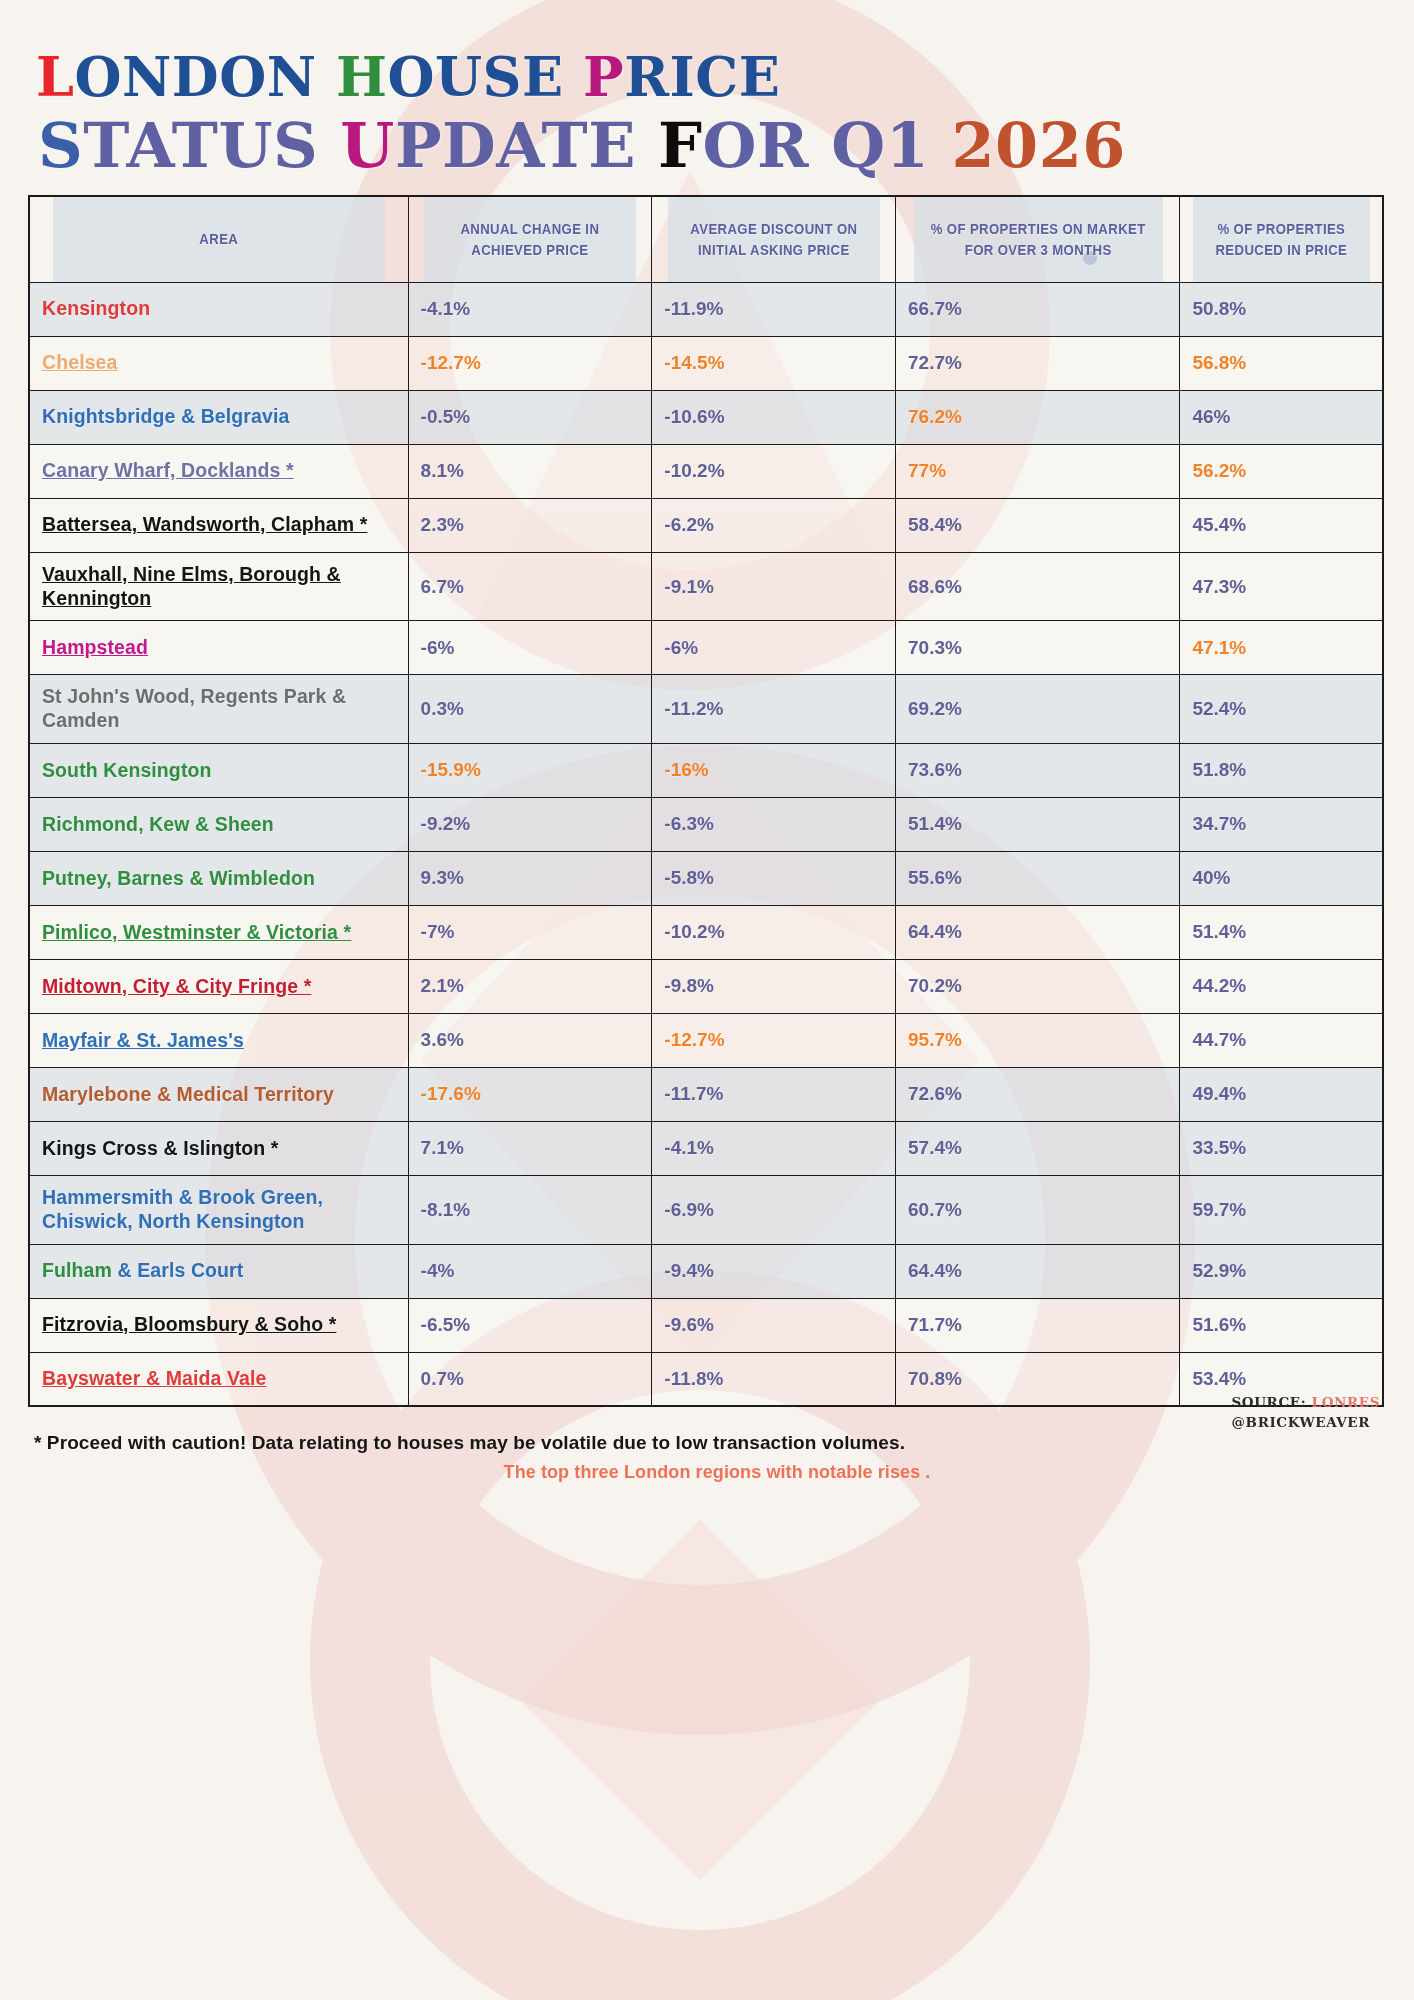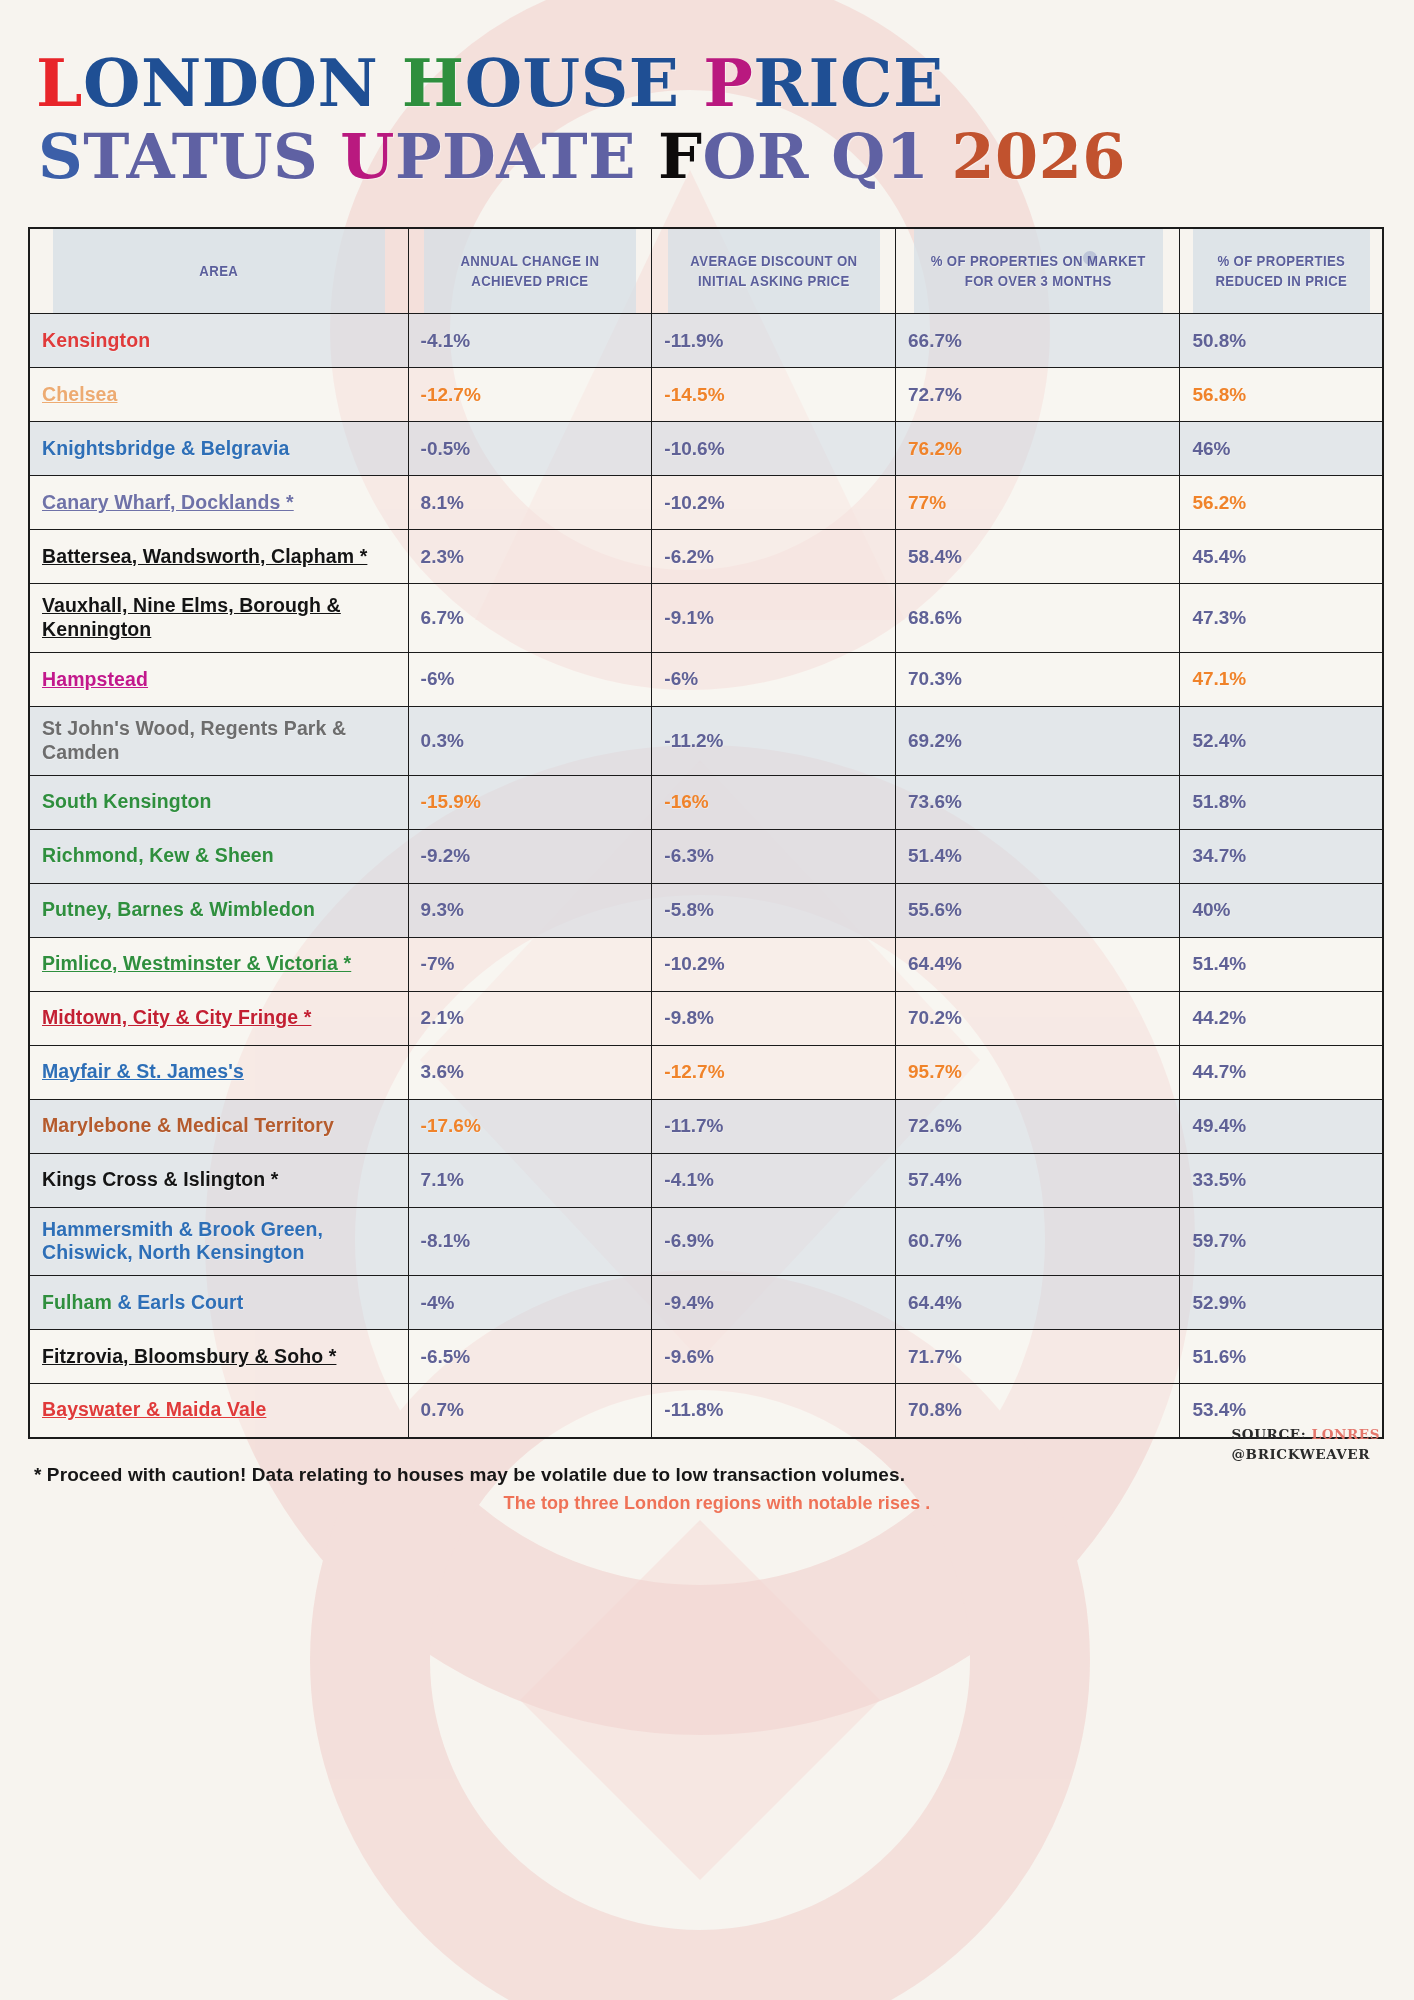--- a/index.html
+++ b/index.html
@@ -27,27 +27,27 @@
   
   .title-block{padding-top:52px;}
   .title-line{
     font-family:"DejaVu Serif", serif;
     font-weight:700;
     letter-spacing:.5px;
     line-height:.96;
     white-space:nowrap;
     text-shadow:1px 1px 0 rgba(255,255,255,.45);
   }
-  .tl1{font-size:66px;margin-left:8px;}
+  .tl1{font-size:54px;margin-left:8px;}
   .tl2{font-size:62px;margin-left:10px;margin-top:12px;}
   .tl1 span,.tl2 span{display:inline;}
 
   
   table.price-table{
-    margin-top:40px;
+    margin-top:20px;
     border-collapse:collapse;
     width:1356px;
     table-layout:fixed;
     border:2px solid #1b1b1b;
   }
   table.price-table td,table.price-table th{
     border:1.5px solid #1b1b1b;
     padding:10px 12px;
     vertical-align:middle;
     box-sizing:border-box;

